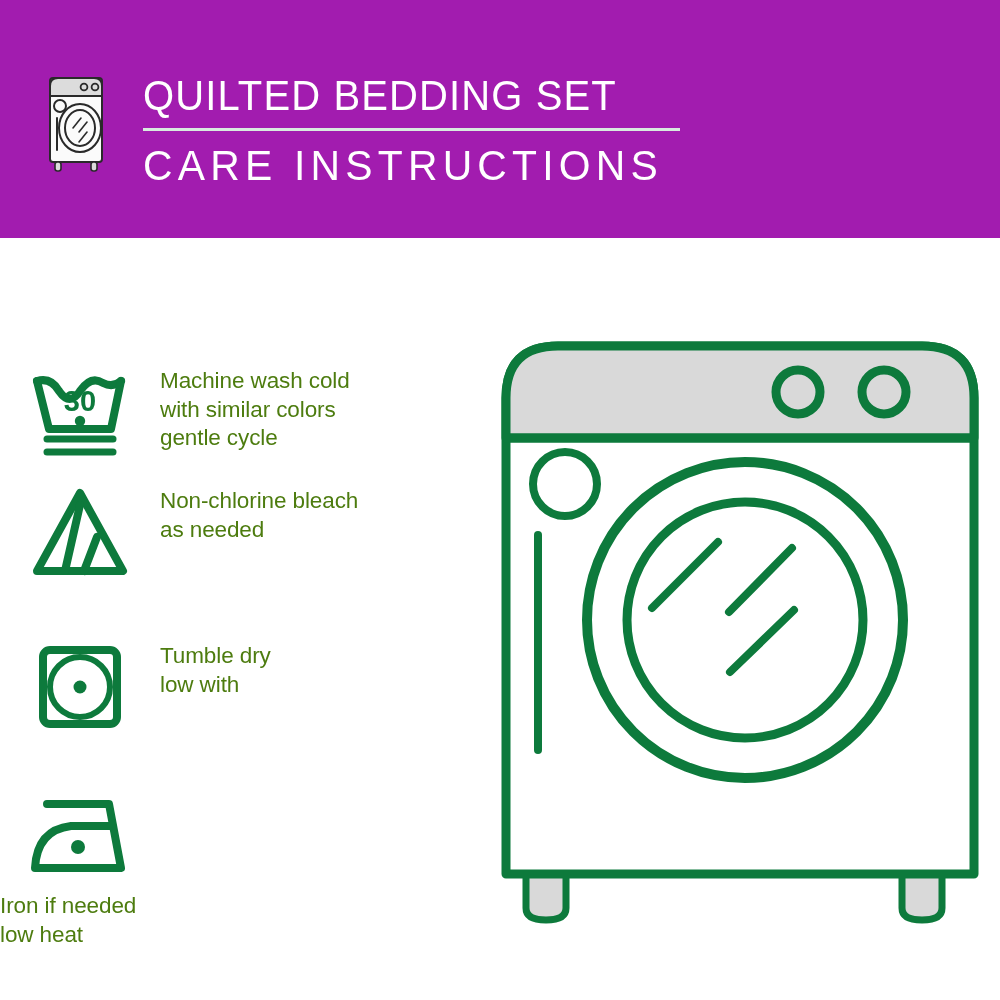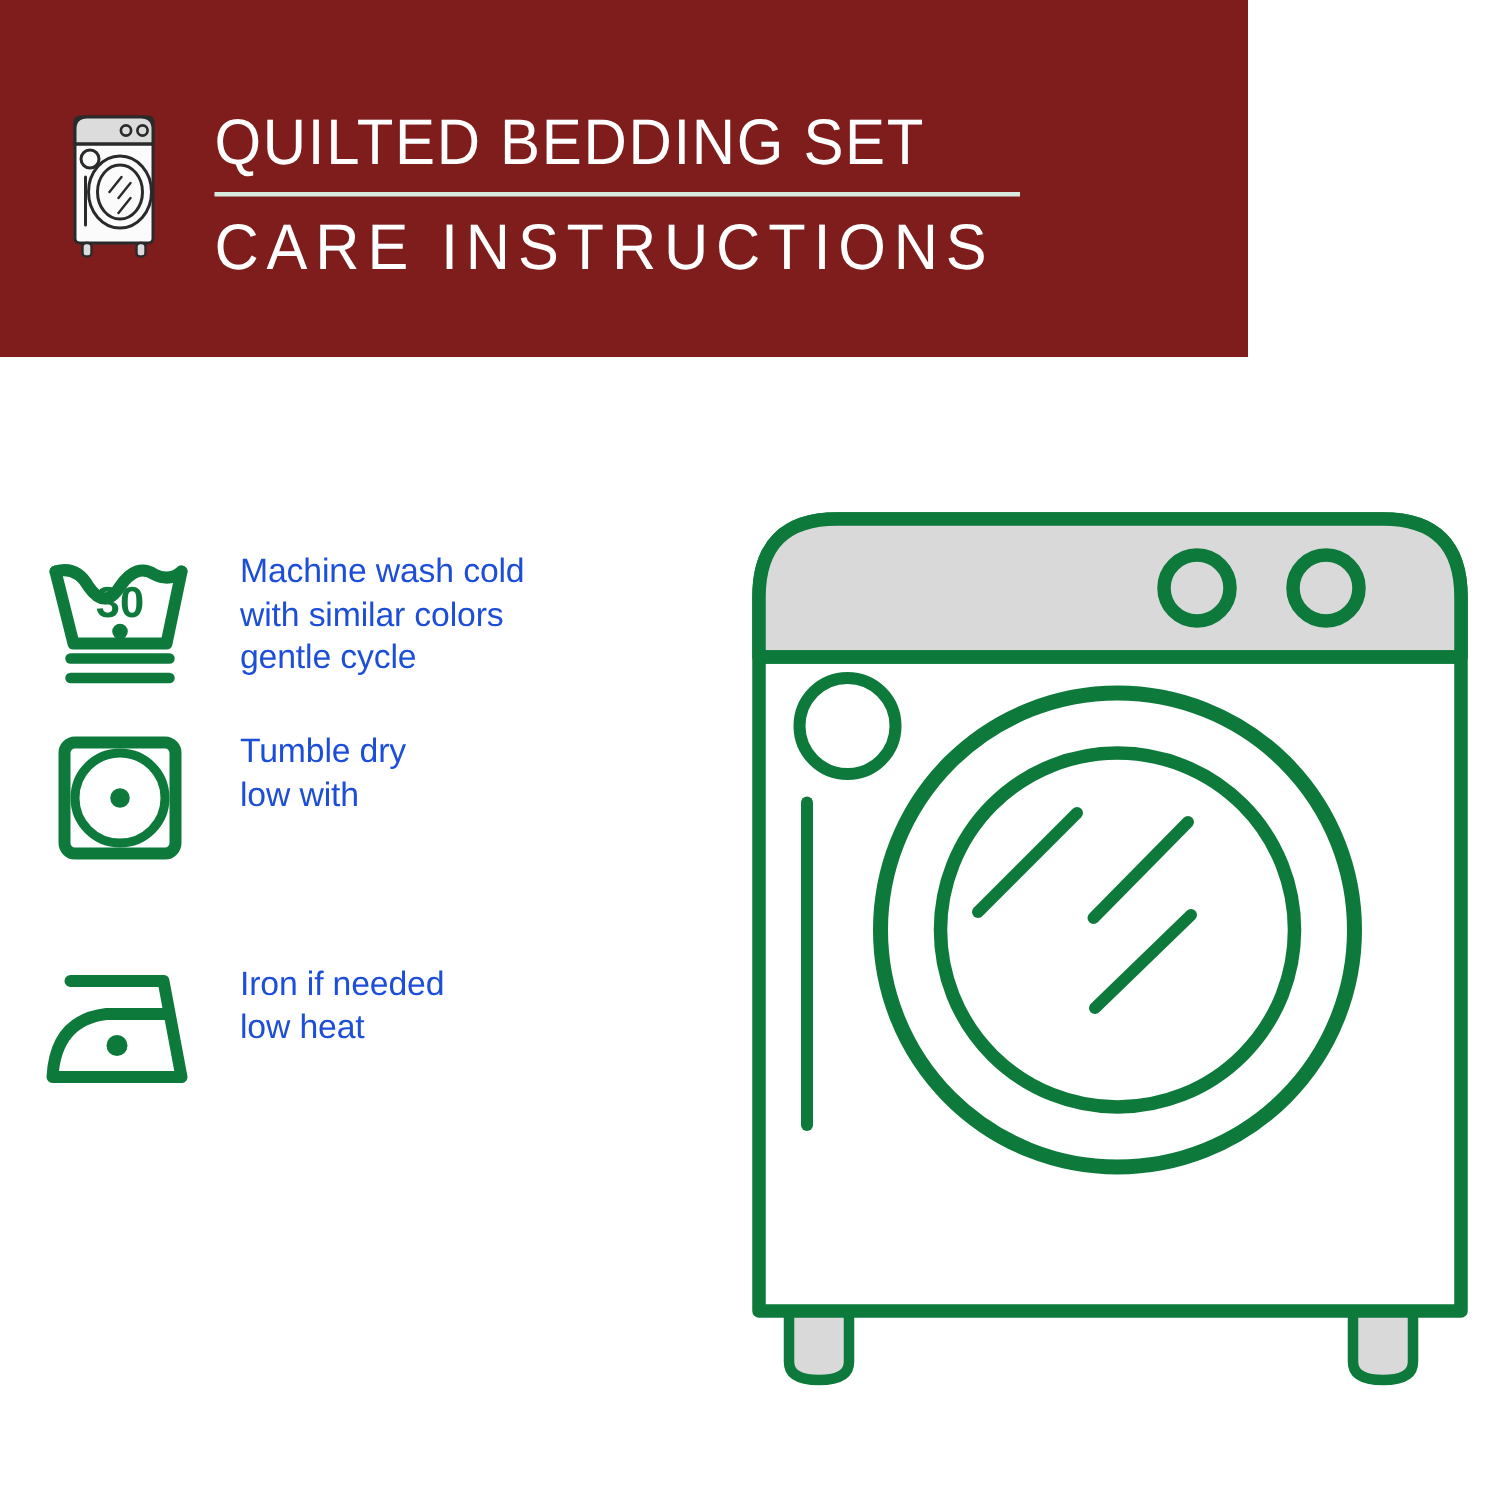--- a/index.html
+++ b/index.html
@@ -17,23 +17,23 @@
     position: relative;
     width: 1000px;
     height: 1000px;
     background: #ffffff;
   }
 
   
   #header {
     position: absolute;
     left: 0; top: 0;
-    width: 832px;
+    width: 1000px;
     height: 238px;
-    background: #7f1d1d;
+    background: #a21caf;
   }
 
   #header-logo {
     position: absolute;
     left: 46px;
     top: 66px;
     width: 66px;
     height: 110px;
   }
 
@@ -103,21 +103,21 @@
     min-width: 160px;
     display: flex;
     justify-content: center;
     align-items: center;
   }
 
   .care-text {
     font-family: "Liberation Sans", sans-serif;
     font-size: 22.5px;
     line-height: 28.5px;
-    color: #1d4ed8;
+    color: #4d7c0f;
     font-weight: 400;
     letter-spacing: -0.1px;
     padding-top: 4px;
     white-space: pre-line;
   }
 
   
   #machine-illustration {
     position: absolute;
     left: 480px;
@@ -182,20 +182,33 @@
             <line x1="22" y1="76" x2="88" y2="76"></line>
             <line x1="22" y1="89" x2="88" y2="89"></line>
           </g>
         </svg>
       </div>
       <div class="care-text">Machine wash cold
 with similar colors
 gentle cycle</div>
     </div>
 
+    <div class="care-row">
+      <div class="care-symbol">
+        <svg viewBox="0 0 110 100" width="110" height="100">
+          <g fill="none" stroke="#0d7a3c" stroke-width="8" stroke-linecap="round" stroke-linejoin="round">
+            <path d="M55 10 L98 88 L12 88 Z"></path>
+            <line x1="55" y1="22" x2="40" y2="88"></line>
+            <line x1="72" y1="54" x2="59" y2="88"></line>
+          </g>
+        </svg>
+      </div>
+      <div class="care-text">Non-chlorine bleach
+as needed</div>
+    </div>
 
     <div class="care-row">
       <div class="care-symbol">
         <svg viewBox="0 0 110 100" width="110" height="100">
           <rect x="18" y="12" width="74" height="74" rx="7" ry="7" fill="none" stroke="#0d7a3c" stroke-width="8"></rect>
           <circle cx="55" cy="49" r="30" fill="none" stroke="#0d7a3c" stroke-width="6"></circle>
           <circle cx="55" cy="49" r="6.5" fill="#0d7a3c"></circle>
         </svg>
       </div>
       <div class="care-text">Tumble dry

